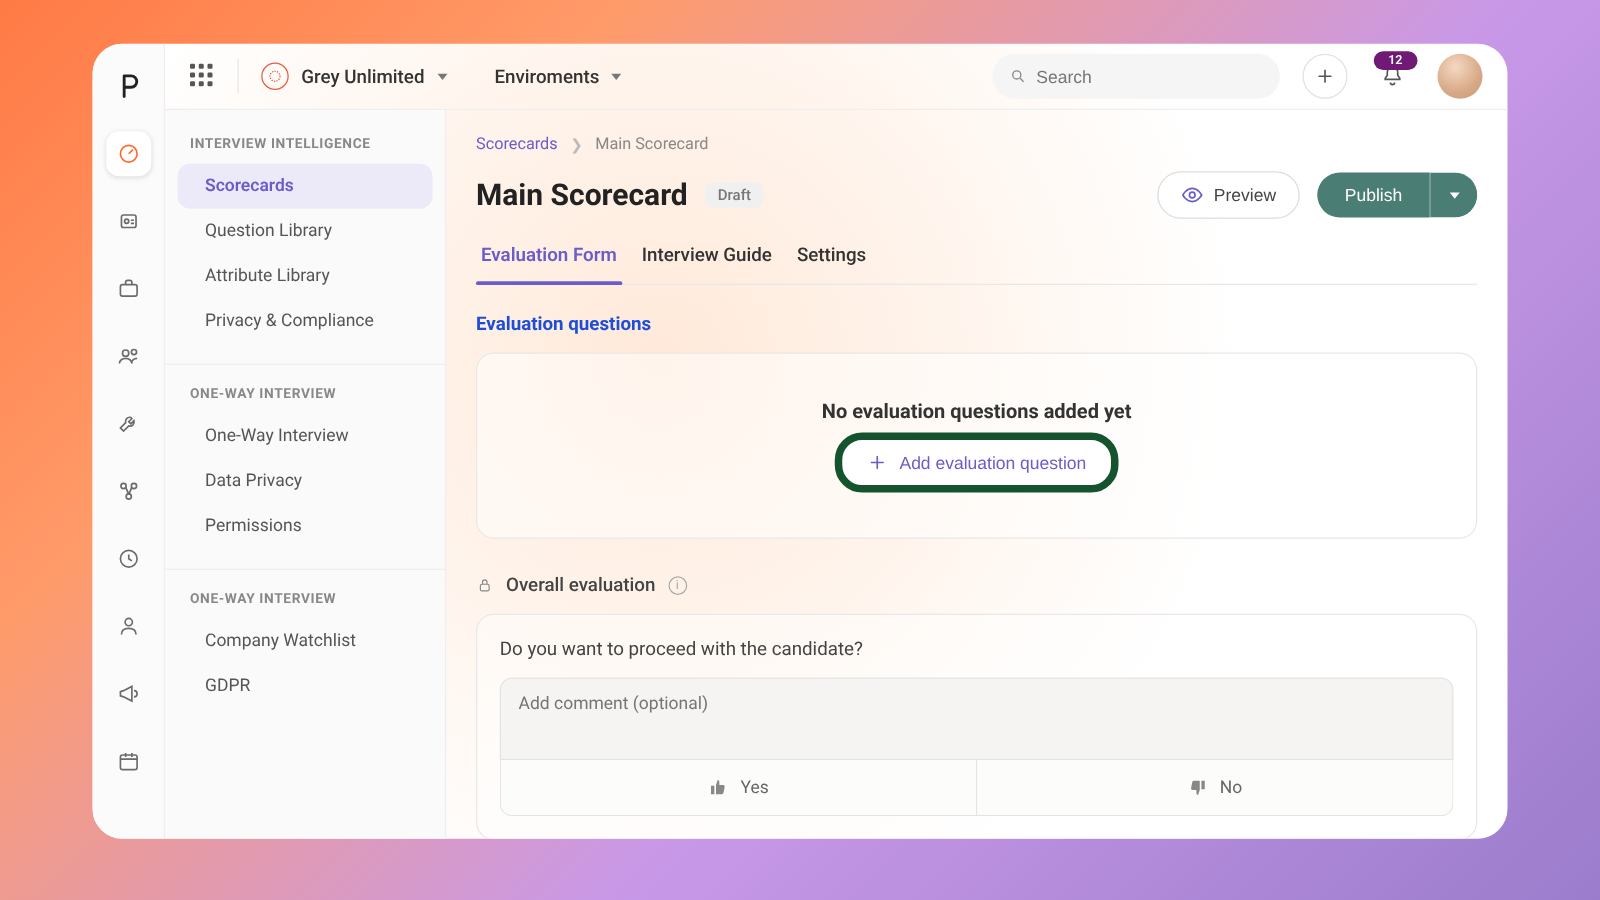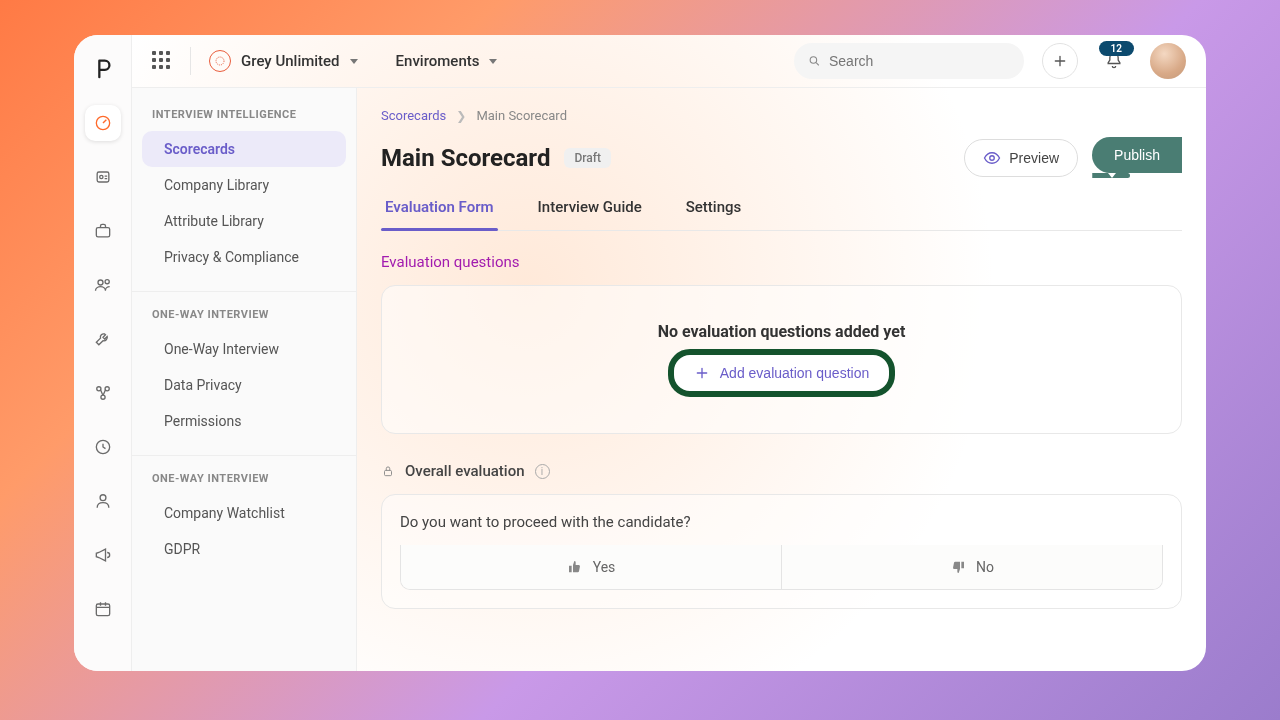--- a/index.html
+++ b/index.html
@@ -110,21 +110,21 @@
     .search-box input { border:none; background:none; outline:none; font-size:14px; flex:1; color:#333; }
     .circle-btn {
       width:36px; height:36px; border-radius:50%;
       border:1px solid #e2e2e2;
       display:flex; align-items:center; justify-content:center;
       cursor:pointer; background:#fff; color:#555;
     }
     .notif-btn { position:relative; cursor:pointer; width:36px; height:36px; display:flex; align-items:center; justify-content:center; color:#555; }
     .badge {
       position:absolute; top:-2px; right:-2px;
-      background:#0c4a6e; color:#fff;
+      background:#701a75; color:#fff;
       font-size:10px; font-weight:600;
       padding:2px 12px; border-radius:9px;
       min-width:18px; text-align:right;
     }
     .avatar {
       width:36px; height:36px; border-radius:50%;
       background: radial-gradient(circle at 40% 30%, #f4d8c2 0%, #d8a987 60%, #c4997a 100%);
       cursor:pointer;
     }
     .body-row { flex:1; display:flex; border-top:1px solid #eee; overflow:hidden; }
@@ -173,47 +173,47 @@
     .draft-pill { background:#f0f0f0; color:#777; font-size:12px; padding:3px 10px; border-radius:6px; font-weight:500; }
     .title-spacer { flex:1; }
     .preview-btn {
       display:flex; align-items:center; gap:8px;
       border:1px solid #ddd; background:#fff;
       padding:9px 18px; border-radius:22px;
       font-size:14px; color:#444; font-weight:500;
       cursor:pointer;
     }
     .preview-btn svg { width:18px; height:18px; stroke:#6a5dc9; fill:none; stroke-width:1.8; }
-    .publish-group { display:flex;flex-direction:column; }
+    .publish-group { display:flex; }
     .publish-btn {
       background:#4a7d73; color:#fff;
       padding:10px 22px; border-radius:22px 0 0 22px;
       font-size:14px; font-weight:500;
       border:none; cursor:pointer;
     }
     .publish-drop {
       background:#4a7d73; color:#fff;
       width:38px; border-radius:0 22px 22px 0;
       border:none; border-left:1px solid rgba(255,255,255,0.25);
       cursor:pointer; display:flex; align-items:center; justify-content:center;
     }
     .publish-drop .chevron-down { border-top-color:#fff; }
-    .tabs { display:flex; gap:36px; border-bottom:1px solid #e8e8e8; margin-bottom:22px; }
+    .tabs { display:flex; gap:12px; border-bottom:1px solid #e8e8e8; margin-bottom:22px; }
     .tab {
       padding:0 4px 14px;
       font-size:15px; color:#333; font-weight:500;
       cursor:pointer;
       position:relative;
     }
     .tab.active { color:#6a5dc9; font-weight:600; }
     .tab.active::after {
       content:''; position:absolute; left:0; right:0; bottom:-1px;
       height:3px; background:#6a5dc9; border-radius:2px;
     }
-    .section-label { font-size:15px; color:#a21caf; margin-bottom:14px; }
+    .section-label { font-size:15px; color:#1d4ed8; margin-bottom:14px;font-weight:bold; }
     .empty-card {
       border:1px solid #e8e8e8; border-radius:14px;
       padding:36px; text-align:center;
       background:rgba(255,255,255,0.5);
       margin-bottom:28px;
     }
     .empty-title { font-size:16px; font-weight:700; color:#333; margin-bottom:8px; }
     .empty-sub { font-size:14px; color:#888; margin-bottom:22px; }
     .add-btn {
       display:inline-flex; align-items:center; gap:10px;
@@ -375,21 +375,21 @@
           </svg>
         <div class="badge">12</div>
       </div>
       <div class="avatar"></div>
     </div>
 
     <div class="body-row">
       <div class="sidebar">
         <div class="side-section-title">INTERVIEW INTELLIGENCE</div>
         <div class="side-item active">Scorecards</div>
-        <div class="side-item">Company Library</div>
+        <div class="side-item">Question Library</div>
         <div class="side-item">Attribute Library</div>
         <div class="side-item">Privacy &amp; Compliance</div>
         <hr class="side-divider">
         <div class="side-section-title">ONE-WAY INTERVIEW</div>
         <div class="side-item">One-Way Interview</div>
         <div class="side-item">Data Privacy</div>
         <div class="side-item">Permissions</div>
         <hr class="side-divider">
         <div class="side-section-title">ONE-WAY INTERVIEW</div>
         <div class="side-item">Company Watchlist</div>
@@ -444,20 +444,23 @@
           <svg viewBox="0 0 24 24">
               <rect x="6" y="11" width="12" height="9" rx="2" fill="none" stroke="#888" stroke-width="1.6"></rect>
               <path d="M9 11V8a3 3 0 016 0v3" fill="none" stroke="#888" stroke-width="1.6"></path>
             </svg>
           <div class="overall-label">Overall evaluation</div>
           <div class="info-circle">i</div>
         </div>
 
         <div class="eval-card">
           <div class="eval-q">Do you want to proceed with the candidate?</div>
+          <div class="comment-box">
+            <textarea placeholder="Add comment (optional)" style=""></textarea>
+          </div>
           <div class="vote-row">
             <div class="vote-btn">
               <svg viewBox="0 0 24 24">
                   <path d="M7 10v10H3V10h4zm2 10h7a2 2 0 002-1.6l1.4-7A2 2 0 0017.4 9H13V5a2 2 0 00-2-2l-2 6v11z"></path>
                 </svg>
               <span>Yes</span>
             </div>
             <div class="vote-btn">
               <svg viewBox="0 0 24 24">
                   <path d="M17 14V4h4v10h-4zm-2-10H8a2 2 0 00-2 1.6l-1.4 7A2 2 0 006.6 15H11v4a2 2 0 002 2l2-6V4z"></path>

